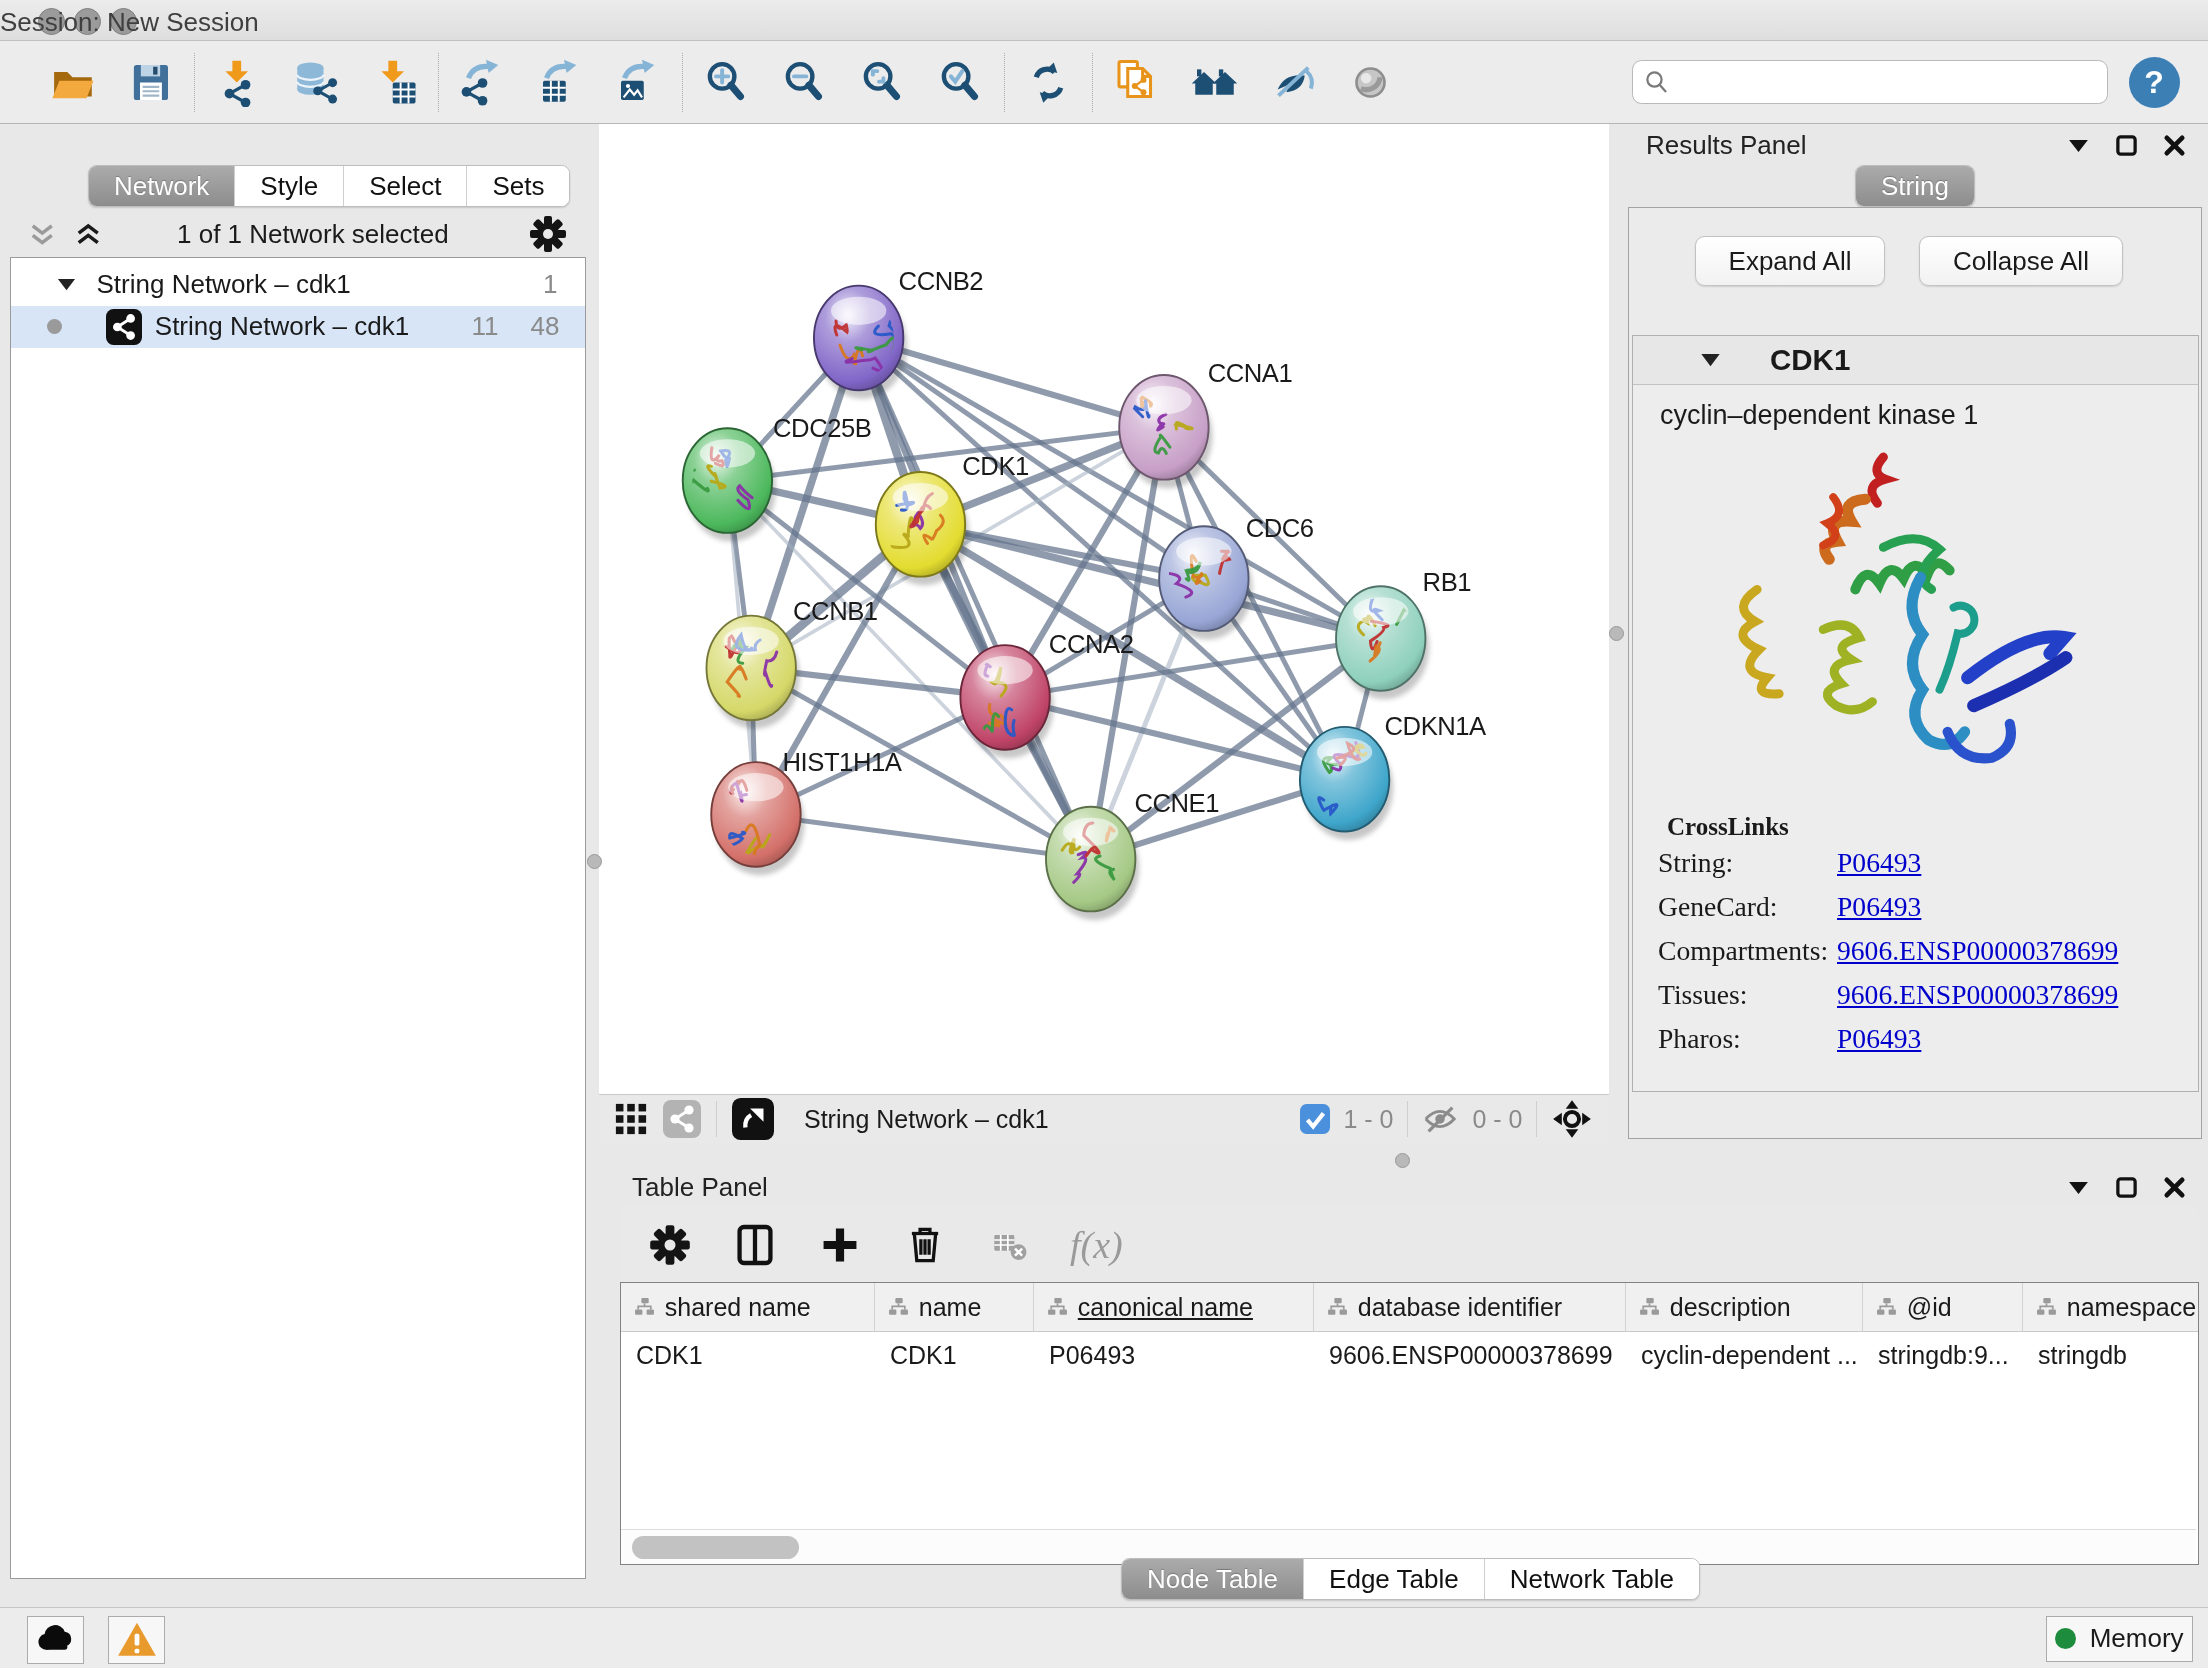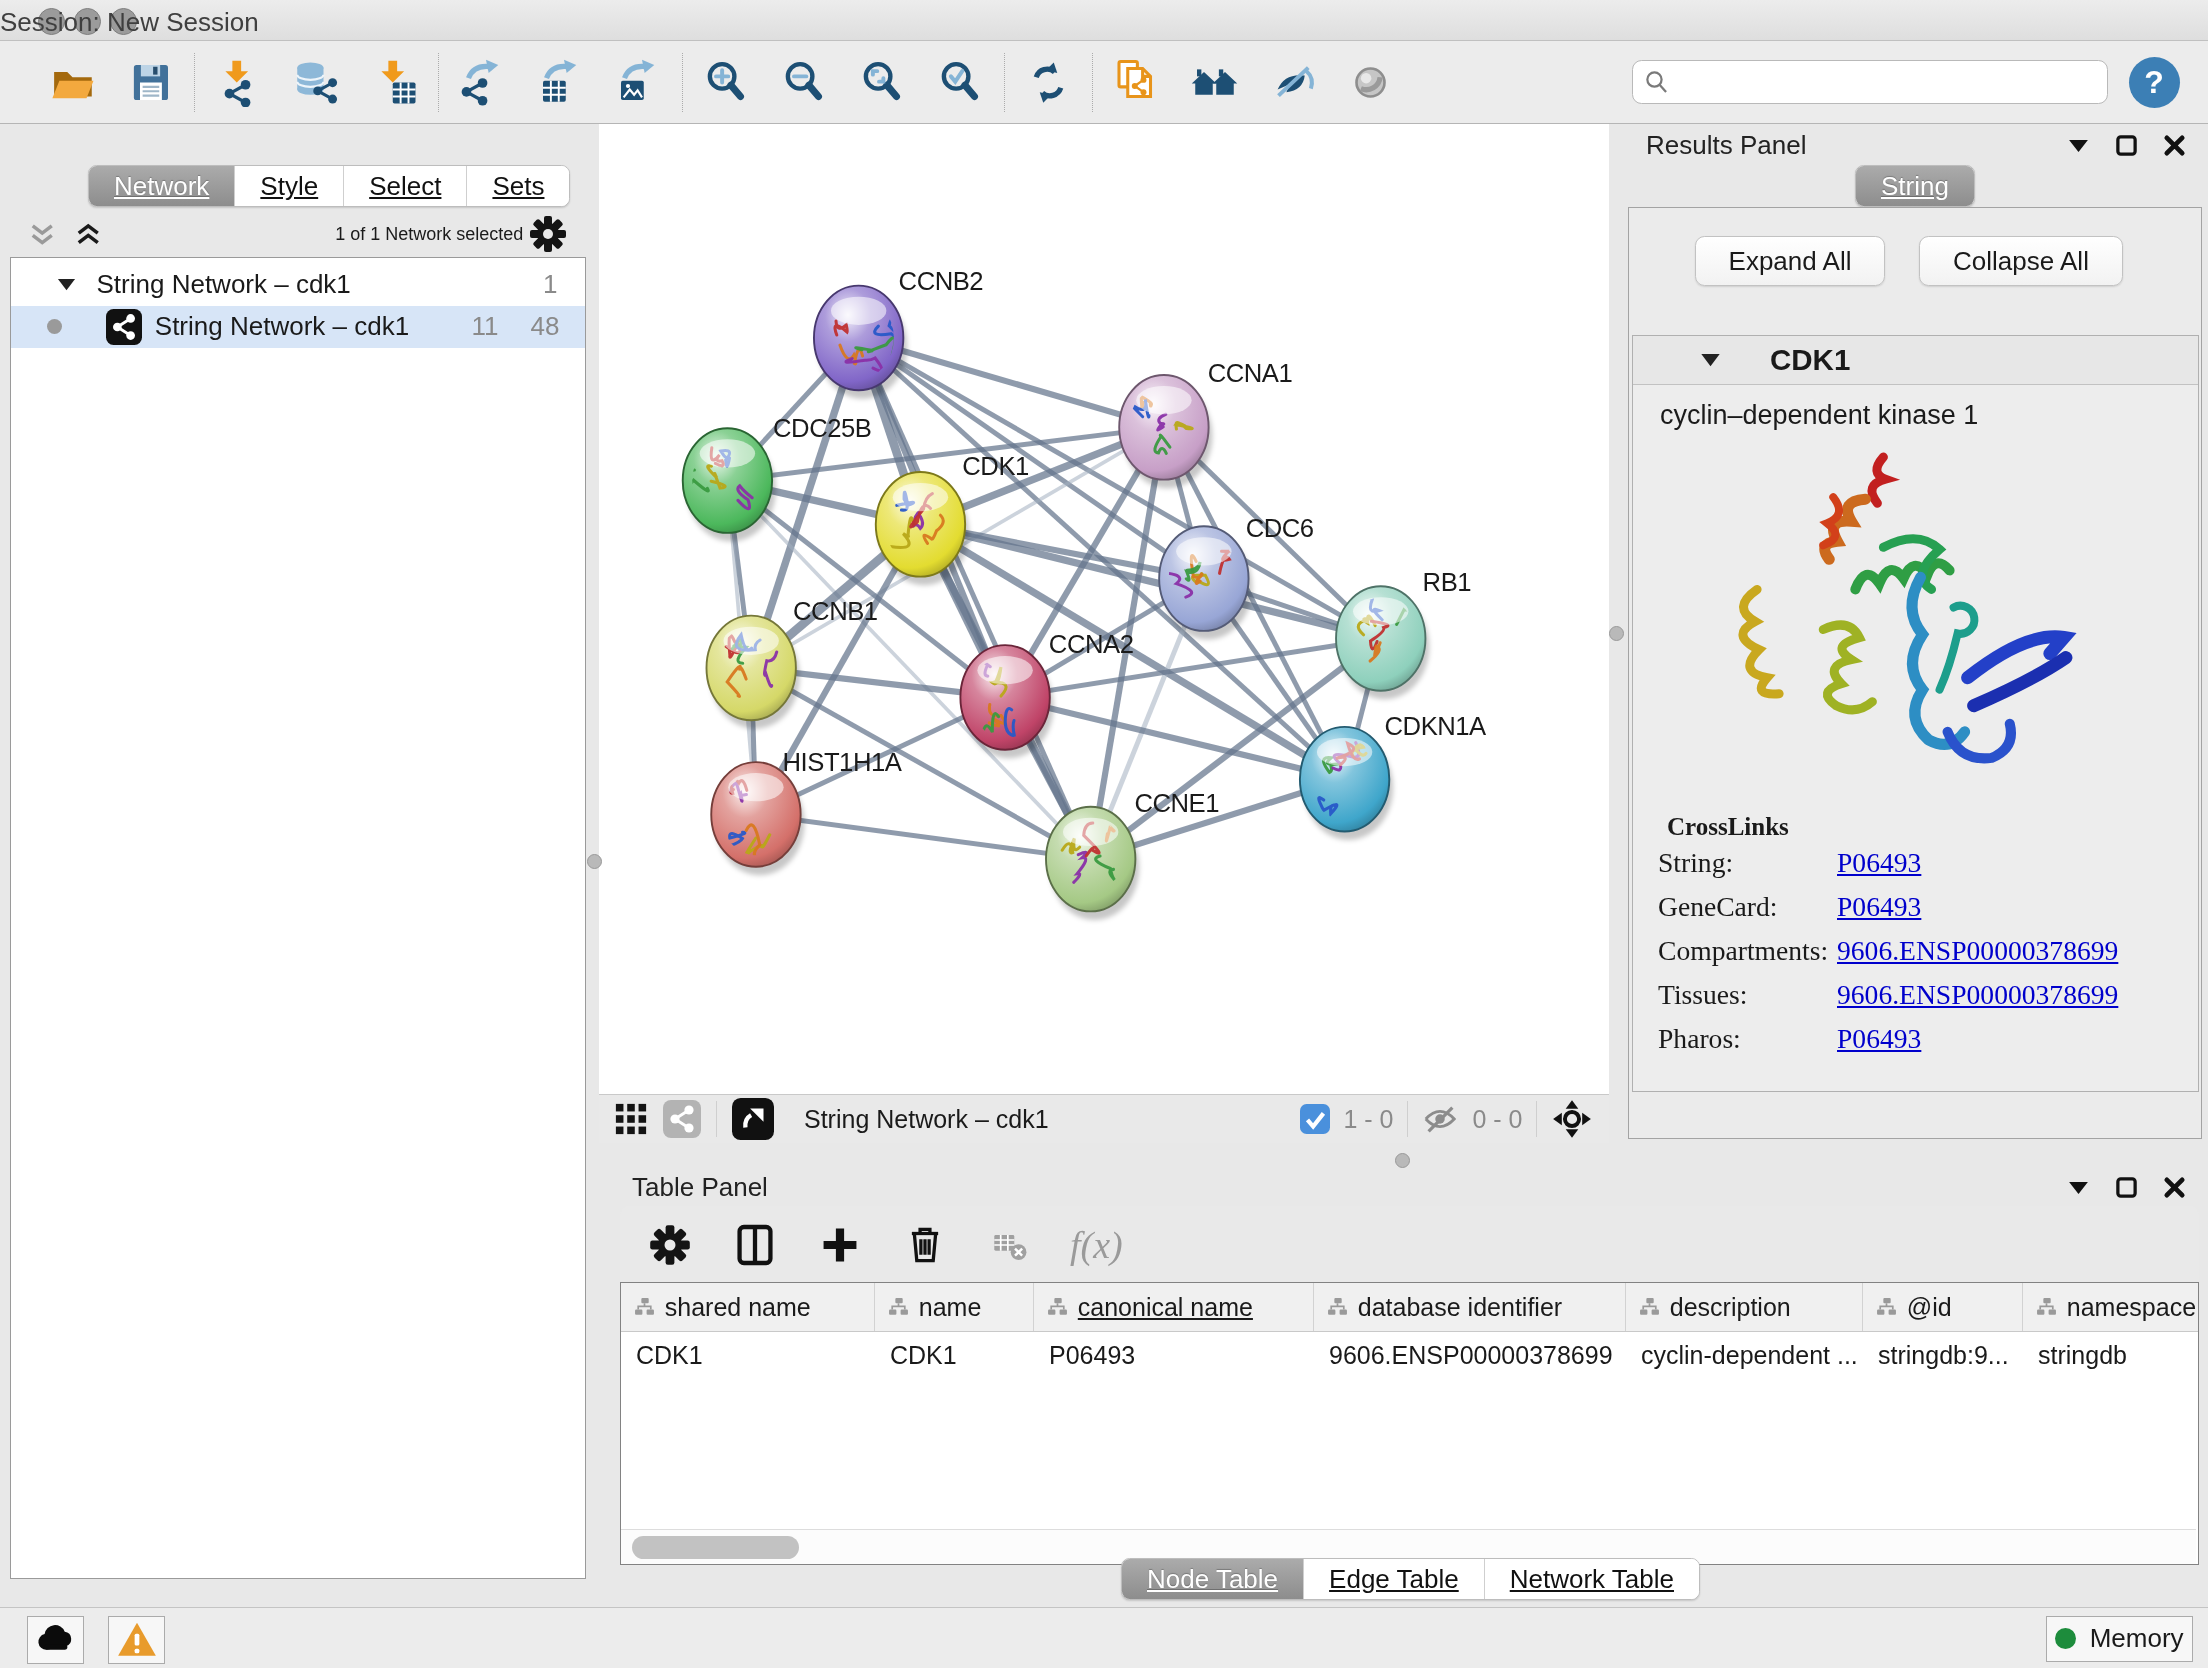--- a/index.html
+++ b/index.html
@@ -24,21 +24,21 @@
               display:flex;align-items:center;padding:0 9.5px;box-sizing:border-box;}
   #search-box input{border:none;outline:none;font-size:25px;flex:1;font-family:"Liberation Sans",sans-serif;background:transparent;}
   #help-btn{width:51px;height:51px;border-radius:50%;background:#3c7fb5;color:#fff;font-size:32px;
             font-weight:bold;display:flex;align-items:center;justify-content:center;cursor:pointer;}
   
   .panel-title{font-size:26px;color:#222;}
   .panel-ctrl{display:flex;align-items:center;gap:25px;}
   .seg{display:flex;border-radius:8.6px;overflow:hidden;border:1px solid #bdbdbd;background:#fff;
        box-shadow:0 1px 1.9px rgba(0,0,0,.15);}
   .seg-item{padding:12px 25px;font-size:26px;color:#111;display:flex;align-items:center;justify-content:center;
-            border-right:1px solid #cfcfcf;background:#fff;cursor:pointer;white-space:nowrap;text-decoration:underline;}
+            border-right:1px solid #cfcfcf;background:#fff;cursor:pointer;white-space:nowrap;}
   .seg-item:last-child{border-right:none;}
   .seg-item.active{background:linear-gradient(#ababab,#8d8d8d);color:#fff;text-shadow:0 -1px 1px rgba(0,0,0,.25);}
   
   #ctrl-head{left:0;top:126px;width:594px;height:38px;display:flex;align-items:center;padding:0 25px;box-sizing:border-box;}
   #ctrl-tabs{left:88px;top:165px;height:40px;}
   #ctrl-selrow{left:17px;top:213px;width:561px;height:42px;display:flex;align-items:center;}
   #net-tree{left:9.5px;top:257px;width:576px;height:1322px;background:#fff;border:1.9px solid #9a9a9a;box-sizing:border-box;}
   .tree-row{display:flex;align-items:center;height:42px;font-size:26px;}
   .tree-row.selected{background:#d7e5f7;}
   .cnt{color:#8a8a8a;}
@@ -302,21 +302,21 @@
     <div class="seg-item">Select</div>
     <div class="seg-item">Sets</div>
   </div>
   <div class="abs" id="ctrl-selrow">
     <svg width="28.5" height="28.5" viewBox="0 0 24 24" style="margin-left:11.4px">
       <path d="M4 5l8 6 8-6M4 13l8 6 8-6" stroke="#9a9a9a" stroke-width="3" fill="none"></path>
       </svg>
     <svg width="28.5" height="28.5" viewBox="0 0 24 24" style="margin-left:17px">
       <path d="M4 11l8-6 8 6M4 19l8-6 8 6" stroke="#1a1a1a" stroke-width="3" fill="none"></path>
       </svg>
-    <span style="flex:1;text-align:right;font-size:18px">1 of 1 Network selected</span>
+    <span style="flex:1;text-align:center;font-size:26px">1 of 1 Network selected</span>
     <span class="ttb-btn" style="margin-right:5.7px">
       <svg viewBox="0 0 40 40" width="40" height="40">
           <g fill="#141414">
             <rect x="16" y="2" width="8" height="36" rx="2"></rect>
             <rect x="2" y="16" width="36" height="8" rx="2"></rect>
             <g transform="rotate(45 20 20)">
               <rect x="16" y="2" width="8" height="36" rx="2"></rect>
               <rect x="2" y="16" width="36" height="8" rx="2"></rect>
             </g>
             <circle cx="20" cy="20" r="11"></circle>

